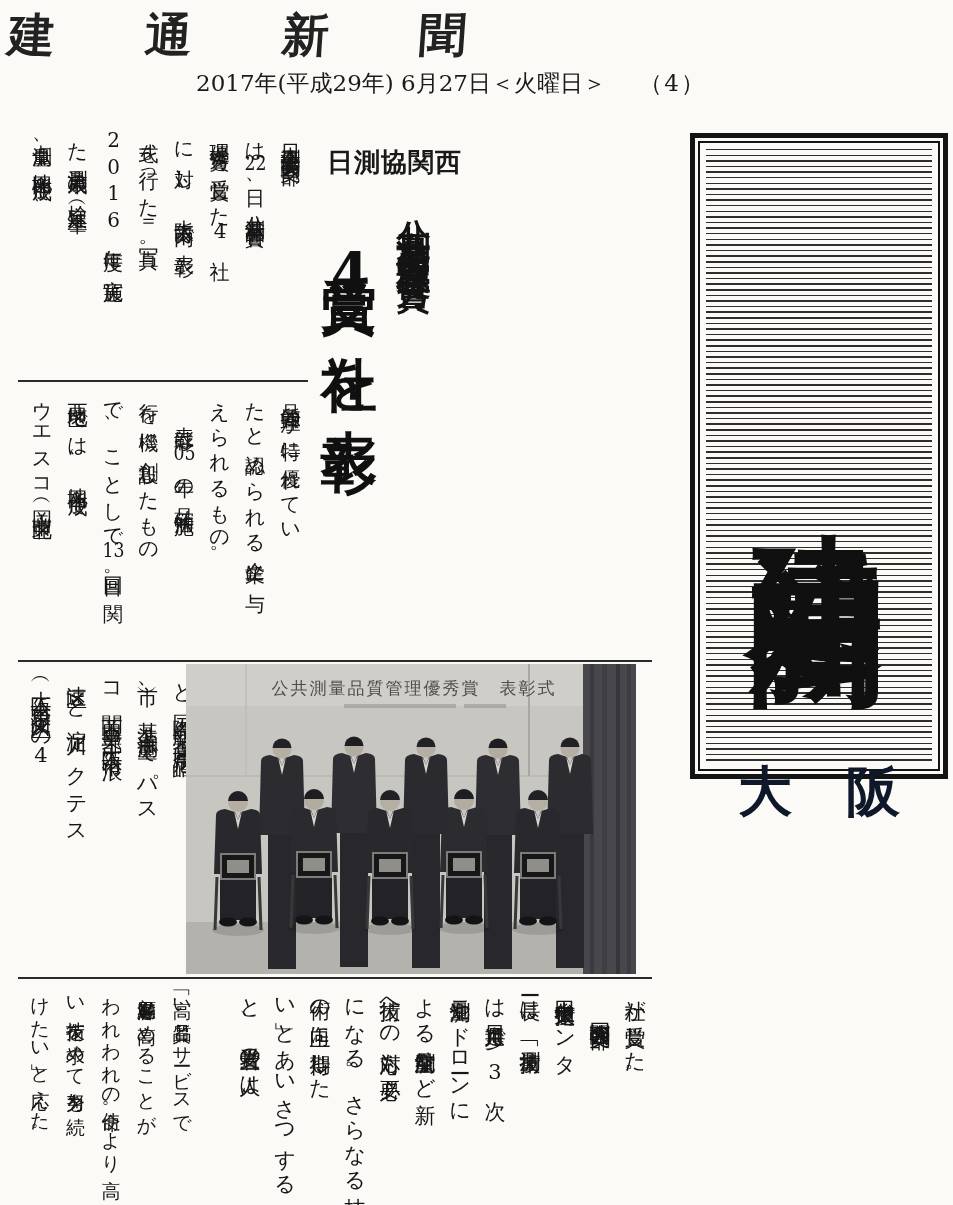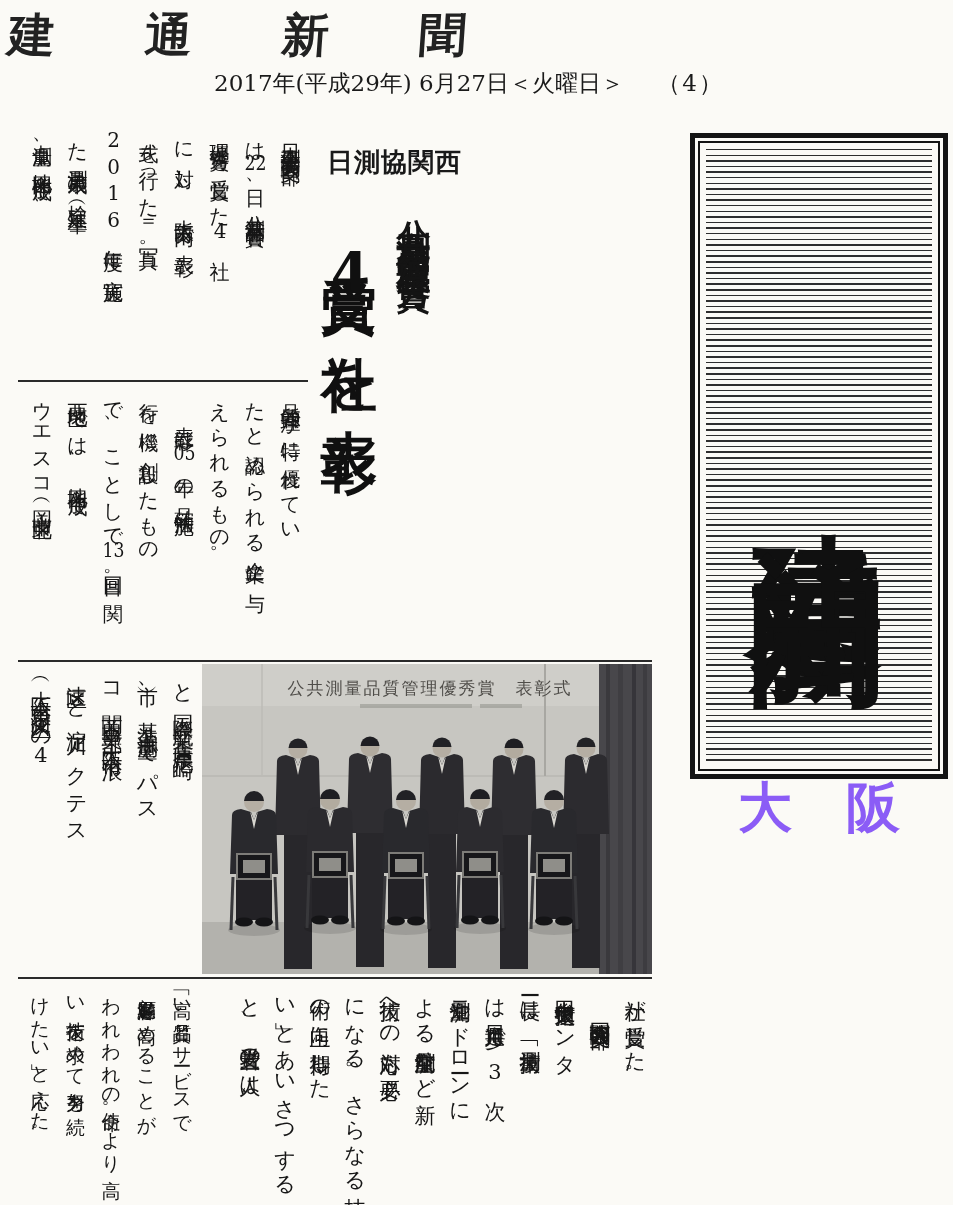--- a/index.html
+++ b/index.html
@@ -5,33 +5,33 @@
   html,body{margin:0;padding:0;}
   body{background:#fbfaf6;font-family:"DejaVu Serif","Liberation Serif",serif;}
   .page{position:relative;width:953px;height:1205px;background:#fbfaf6;overflow:hidden;color:#1d1d1d;}
 
   
   .paper-logo{position:absolute;left:8px;top:4px;display:flex;gap:90px;
     font-family:"DejaVu Serif","Liberation Serif",serif;font-weight:bold;font-size:47px;color:#222;}
   .paper-logo span{display:inline-block;transform:skewX(-4deg) scaleY(.98);}
 
   
-  .dateline{position:absolute;left:214px;top:68px;font-size:23px;color:#1a1a1a;white-space:nowrap;}
+  .dateline{position:absolute;left:196px;top:68px;font-size:23px;color:#1a1a1a;white-space:nowrap;}
   .dateline .pageno{margin-left:26px;letter-spacing:2px;}
 
   
   .masthead{position:absolute;left:690px;top:133px;width:258px;height:646px;
     box-sizing:border-box;border:5px solid #141414;background:#fbfaf6;padding:3px;}
   .masthead-inner{box-sizing:border-box;width:100%;height:100%;border:2px solid #141414;padding:6px;}
   .masthead-stripes{width:100%;height:100%;display:flex;justify-content:center;align-items:center;
     background:repeating-linear-gradient(to bottom,#2e2e2e 0px,#2e2e2e 1.5px,transparent 1.5px,transparent 5.6px);}
   .masthead-title{writing-mode:vertical-rl;text-orientation:upright;font-family:"DejaVu Serif","Liberation Serif",serif;
     font-weight:bold;font-size:134px;letter-spacing:16px;color:#101010;line-height:1;}
-  .masthead-region{position:absolute;left:690px;top:772px;width:258px;display:flex;justify-content:center;gap:56px;
-    font-family:"DejaVu Sans","Liberation Sans",sans-serif;font-weight:bold;font-size:54px;color:#8b5cf6;}
+  .masthead-region{position:absolute;left:690px;top:756px;width:258px;display:flex;justify-content:center;gap:56px;
+    font-family:"DejaVu Sans","Liberation Sans",sans-serif;font-weight:bold;font-size:54px;color:#0f172a;}
 
   
   .kicker{position:absolute;left:327px;top:145px;font-family:"DejaVu Sans","Liberation Sans",sans-serif;
     font-weight:bold;font-size:26px;letter-spacing:1px;color:#191919;}
   .subhead{position:absolute;left:394px;top:192px;height:456px;writing-mode:vertical-rl;text-orientation:upright;
     font-weight:bold;font-size:34px;letter-spacing:6px;color:#141414;line-height:1.15;}
   .headline{position:absolute;left:316px;top:230px;height:440px;writing-mode:vertical-rl;text-orientation:upright;
     font-weight:bold;font-size:56px;letter-spacing:5px;color:#101010;line-height:1.2;}
 
   
@@ -43,21 +43,21 @@
   .band3{left:22px;top:669px;width:178px;height:306px;font-size:21px;letter-spacing:5px;}
   .band4a{left:232px;top:984px;width:420px;height:222px;font-size:21px;letter-spacing:1px;line-height:35px;}
   .band4b{left:22px;top:984px;width:178px;height:222px;font-size:19px;letter-spacing:1px;}
 
   .rule{position:absolute;background:#2a2a2a;height:2px;}
   .rule1{left:18px;top:380px;width:290px;}
   .rule2{left:18px;top:660px;width:634px;}
   .rule3{left:18px;top:977px;width:634px;}
 
   
-  .photo{position:absolute;left:202px;top:664px;width:450px;height:310px;background:#c7c6c1;}
+  .photo{position:absolute;left:186px;top:664px;width:450px;height:310px;background:#c7c6c1;}
   .photo svg{display:block;}
 </style>
 </head>
 <body>
 
 <div class="page">
 
   <div class="paper-logo">
     <span>建</span>
     <span>通</span>

